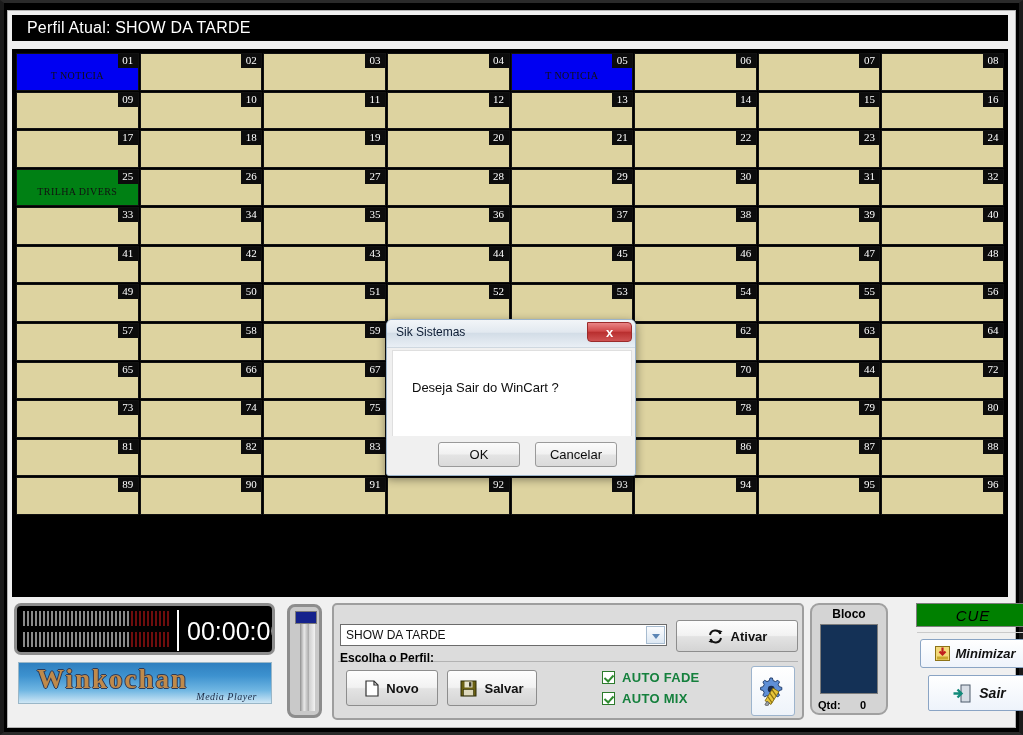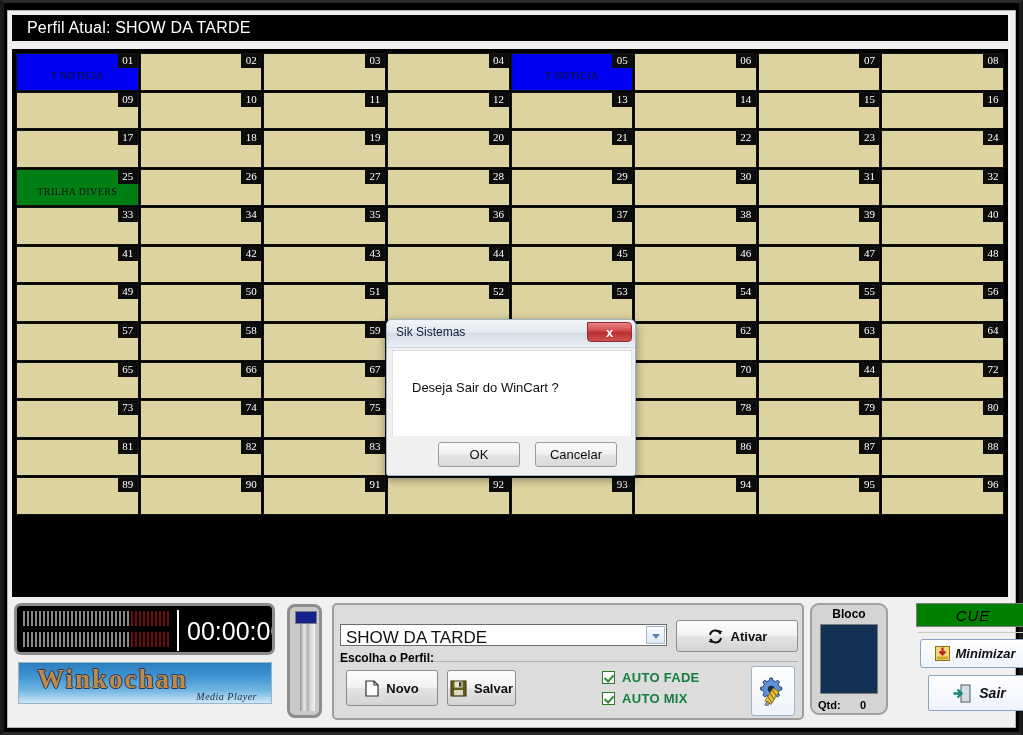--- a/index.html
+++ b/index.html
@@ -175,21 +175,21 @@
   .lbl-escolha{
     position:absolute;left:6px;top:2px;
     font-size:12px;font-weight:bold;color:#000;margin-top:44px;
   }
   .combo{
     position:absolute;left:6px;top:19px;width:327px;height:22px;
     background:#fff;border:1px solid #6b6b6b;
     box-sizing:border-box;
   }
   .combo .val{
-    position:absolute;left:5px;top:3px;font-size:17px;color:#111;
+    position:absolute;left:5px;top:3px;font-size:12px;color:#111;
   }
   .combo .arrow-btn{
     position:absolute;right:1px;top:1px;width:19px;height:18px;
     background:linear-gradient(180deg,#fbfcfe,#dde8f3);
     border:1px solid #a8bcd0;box-sizing:border-box;
   }
   .combo .arrow-btn:after{
     content:"";position:absolute;left:5px;top:7px;
     border-left:4px solid transparent;border-right:4px solid transparent;
     border-top:5px solid #5b85b5;
@@ -197,21 +197,21 @@
   .btn{
     background:linear-gradient(180deg,#fdfdfd 0%,#f2f2f2 48%,#e3e3e3 52%,#d4d4d4 100%);
     border:1px solid #8d8d8d;border-radius:3px;
     box-sizing:border-box;
     font-size:13px;font-weight:bold;color:#111;
     display:flex;align-items:center;justify-content:center;gap:7px;
     cursor:default;
   }
   .btn-ativar{position:absolute;left:342px;top:15px;width:122px;height:32px;}
   .btn-novo{position:absolute;left:12px;top:65px;width:92px;height:36px;}
-  .btn-salvar{position:absolute;left:113px;top:65px;width:69px;height:36px;}
+  .btn-salvar{position:absolute;left:113px;top:65px;width:90px;height:36px;}
   .btn-gear{
     position:absolute;left:417px;top:61px;width:44px;height:50px;
     background:linear-gradient(180deg,#ffffff,#eef3fa);
     border:1px solid #9db4cd;border-radius:3px;box-sizing:border-box;
     display:flex;align-items:center;justify-content:center;
   }
 
   .chk-wrap{position:absolute;left:268px;top:62px;}
   .chk-row{display:flex;align-items:center;gap:7px;height:20px;margin-bottom:1px;}
   .chk{

